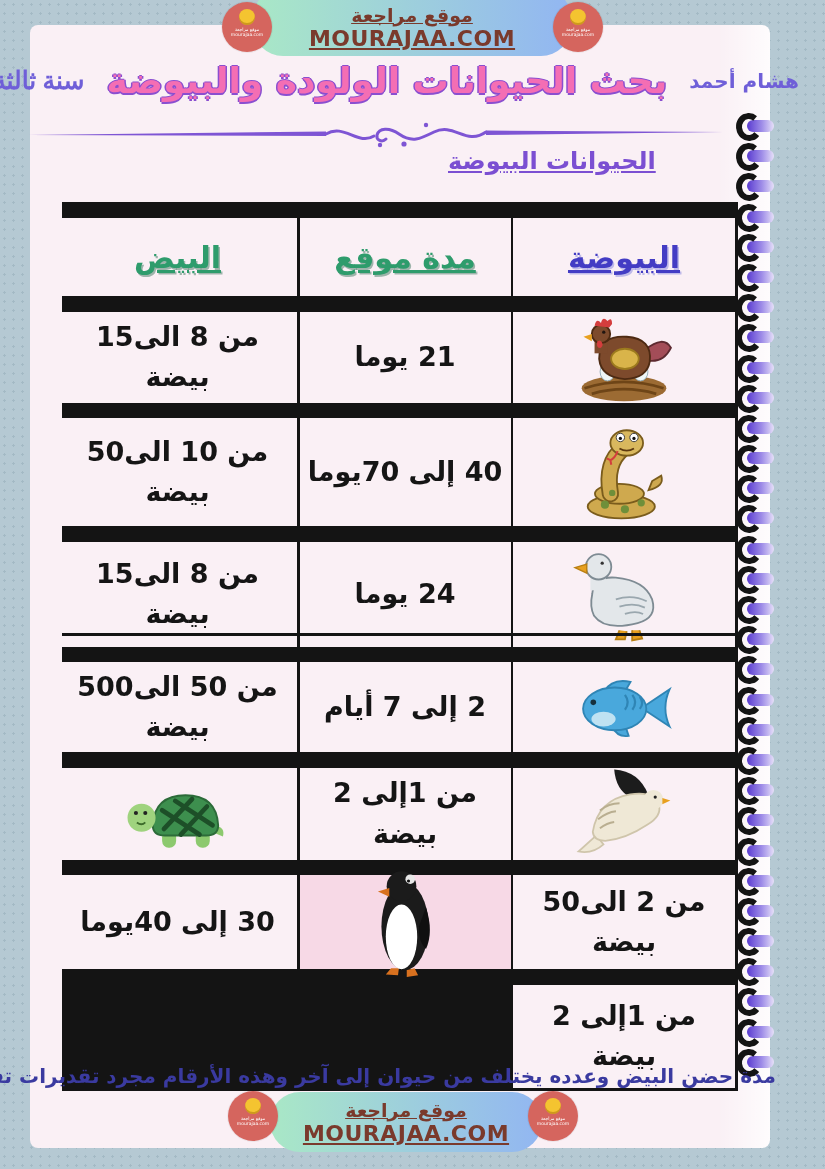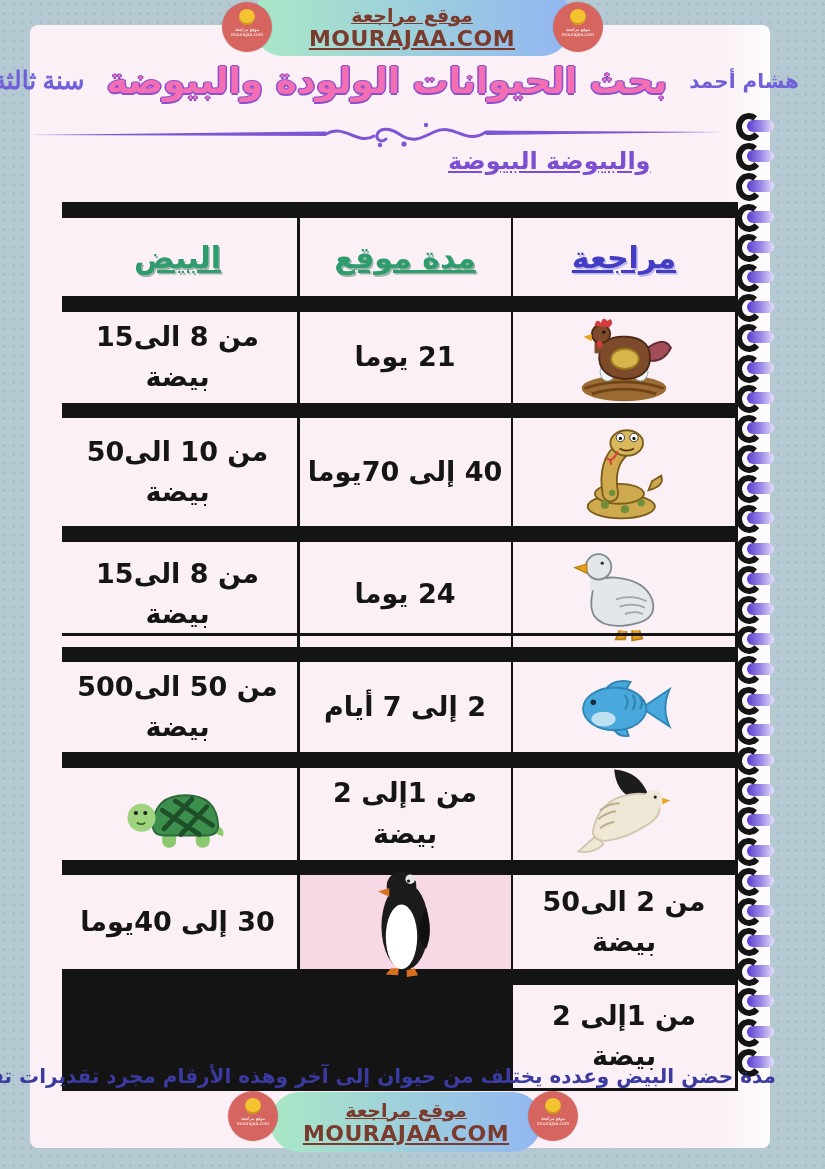--- a/index.html
+++ b/index.html
@@ -131,25 +131,25 @@
   <svg class="divider" width="695" height="30" viewBox="0 0 695 30">
     <path d="M695 12 L458 10.5 L458 15 Z" fill="#7e55d4"></path>
     <path d="M0 15 L298 11.5 L298 16 Z" fill="#7e55d4"></path>
     <path d="M458 12 C438 26 426 2 406 12 C392 19 384 23 371 14 C361 7 351 8 349 15 C348 20 354 23 358 19" stroke="#7e55d4" stroke-width="3" fill="none" stroke-linecap="round"></path>
     <path d="M298 14 C316 3 330 26 346 16" stroke="#7e55d4" stroke-width="3" fill="none" stroke-linecap="round"></path>
     <circle cx="376" cy="24" r="2.6" fill="#7e55d4"></circle>
     <circle cx="352" cy="25" r="2.2" fill="#7e55d4"></circle>
     <circle cx="398" cy="5" r="2.2" fill="#7e55d4"></circle>
   </svg>
 
-  <div class="section-title">والبيوضة البيوضة</div>
+  <div class="section-title">الحيوانات البيوضة</div>
 
   <div class="animals-table">
 
-    <div class="cell hdr hdr-animal">مراجعة</div>
+    <div class="cell hdr hdr-animal">البيوضة</div>
     <div class="cell hdr hdr-green">مدة موقع</div>
     <div class="cell hdr hdr-green">البيض</div>
 
     <div class="cell">
       <svg width="120" height="92" viewBox="0 0 130 100">
         <ellipse cx="65" cy="84" rx="46" ry="14" fill="#9c6b33"></ellipse>
         <path d="M22 84 Q65 70 108 84 M30 90 Q65 80 100 90" stroke="#6e4517" stroke-width="3" fill="none"></path>
         <ellipse cx="47" cy="66" rx="8" ry="10" fill="#eef6f7" stroke="#8fa9b5"></ellipse>
         <ellipse cx="65" cy="63" rx="8" ry="10" fill="#dceef4" stroke="#8fa9b5"></ellipse>
         <ellipse cx="83" cy="66" rx="8" ry="10" fill="#eef6f7" stroke="#8fa9b5"></ellipse>

